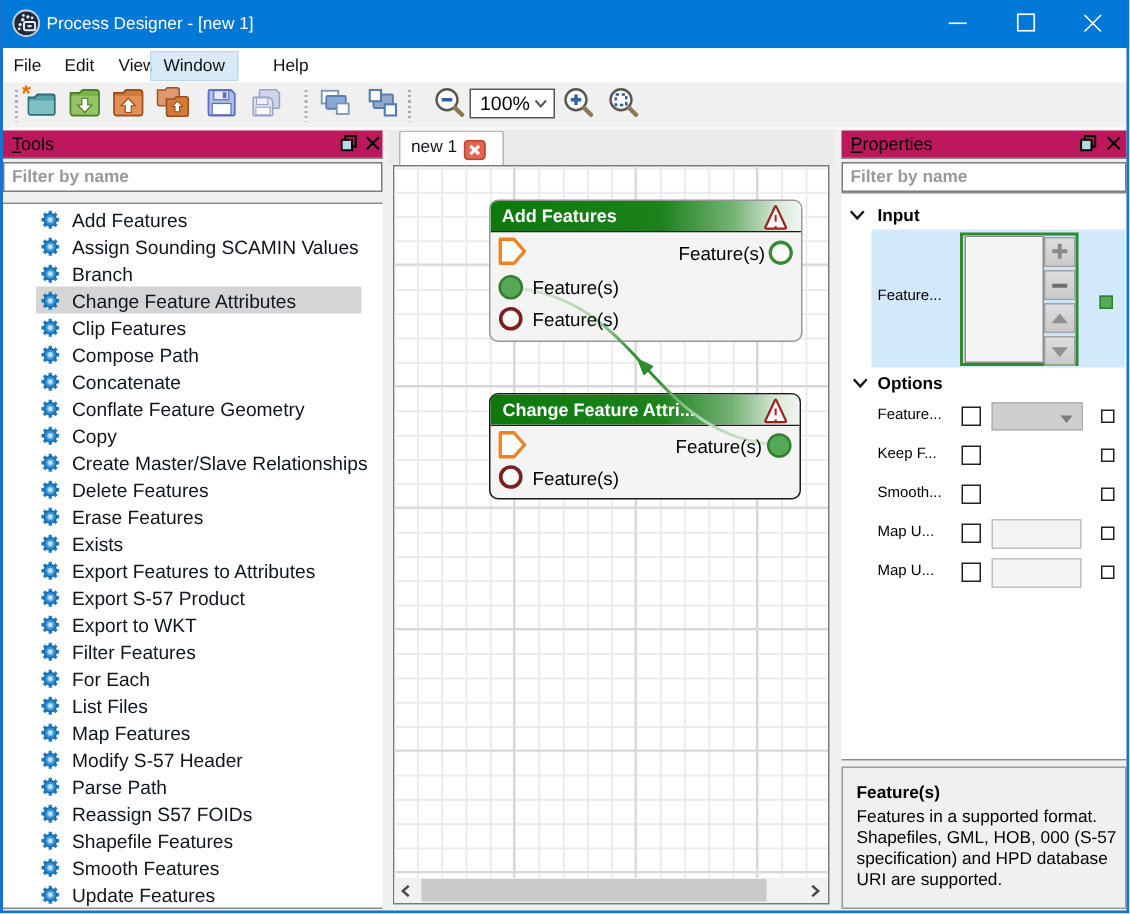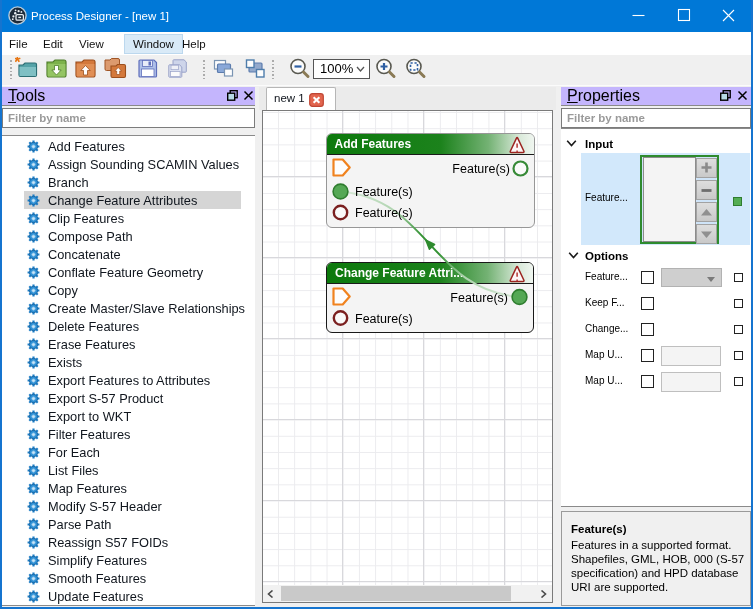--- a/index.html
+++ b/index.html
@@ -14,21 +14,21 @@
 #title-text { left:31px; top:9.5px; color:#fff; font-size:11.5px; }
 
 #menubar { left:0; top:32px; width:753px; height:23px; background:#ffffff; font-size:11.5px; color:#111; }
 .menu-item { position:absolute; top:3px; height:18px; line-height:18px; }
 
 #toolbar { left:0; top:55px; width:753px; height:31px; background:#f0f0f0; }
 .tb-handle { position:absolute; top:5px; width:2px; height:21px;
   background-image:repeating-linear-gradient(to bottom,#ababab 0 1.5px,transparent 1.5px 3.5px); }
 .tb-icon { position:absolute; top:57px; width:23px; height:23px; }
 
-.dock-head { background:#c4b5fd; border-bottom:1px solid #8a8a8a; font-size:16px; color:#000; }
+.dock-head { background:#be185d; border-bottom:1px solid #8a8a8a; font-size:12px; color:#000; }
 .filter { background:#fff; border:1px solid #7c7c7c; font-size:11.5px; color:#9a9a9a;font-weight:bold; }
 
 #tools-list { left:2px; top:135px; width:253px; height:471px; background:#fff; border-top:1px solid #8a8a8a; border-bottom:1px solid #8a8a8a; }
 .trow { position:absolute; left:0; width:253px; height:18px; }
 
 .trow .txt { position:absolute; left:46px; top:2px; font-size:12.8px; color:#10161e; white-space:nowrap; }
 .trow svg { position:absolute; left:25px; top:3px; }
 .hl { position:absolute; left:22px; top:0px; width:217px; height:18px; background:#d5d5d5; }
 
 #tabbar { left:259px; top:87px; width:297px; height:23px; background:#ebebeb; }
@@ -104,21 +104,21 @@
       <path d="M6.5 15.5 H18.5"></path>
       <rect x="52.5" y="9.5" width="11" height="11"></rect>
       <path d="M97 10 L108 21 M108 10 L97 21"></path>
     </g>
   </svg>
 
   <div class="abs" id="menubar">
     <div class="menu-item" style="left:9px;">File</div>
     <div class="menu-item" style="left:43px;">Edit</div>
     <div class="menu-item" style="left:79px;">View</div>
-    <div class="menu-item" style="left:125px; padding:0 8px; background:#d9eaf7; outline:1px solid #bcd8ee;">Window</div>
+    <div class="menu-item" style="left:101px; padding:0 8px; background:#d9eaf7; outline:1px solid #bcd8ee;">Window</div>
     <div class="menu-item" style="left:182px;">Help</div>
   </div>
 
   <div class="abs" id="toolbar"></div>
   <div class="abs" style="left:0; top:84.5px; width:753px; height:1.5px; background:#fbfbfb;"></div>
   <div class="tb-handle" style="left:10px; top:60px;"></div>
   <div class="tb-handle" style="left:203px; top:60px;"></div>
   <div class="tb-handle" style="left:272px; top:60px;"></div>
 
   <svg class="abs tb-icon" style="left:15px;" viewBox="0 0 23 23">
@@ -342,21 +342,21 @@
 <div class="trow" style="top:397px;">
         <svg width="13" height="13" viewBox="0 0 16 16">
           <use href="#gear"></use>
         </svg>
         <div class="txt">Reassign S57 FOIDs</div>
       </div>
 <div class="trow" style="top:415px;">
         <svg width="13" height="13" viewBox="0 0 16 16">
           <use href="#gear"></use>
         </svg>
-        <div class="txt">Simplify Features</div>
+        <div class="txt">Shapefile Features</div>
       </div>
 <div class="trow" style="top:433px;">
         <svg width="13" height="13" viewBox="0 0 16 16">
           <use href="#gear"></use>
         </svg>
         <div class="txt">Smooth Features</div>
       </div>
 <div class="trow" style="top:451px;">
         <svg width="13" height="13" viewBox="0 0 16 16">
           <use href="#gear"></use>
@@ -471,21 +471,21 @@
         </svg>
       </div>
   </div>
   <div class="abs" style="left:732.5px; top:196.5px; width:9px; height:9px; background:#54ad54; border:1px solid #2f7d2f;"></div>
   <svg class="abs" style="left:567.5px; top:251px;" width="11" height="9" viewBox="0 0 11 9">
       <path d="M1.2 1.8 L5.5 6.6 L9.8 1.8" fill="none" stroke="#1a1a1a" stroke-width="1.6"></path>
     </svg>
   <div class="abs plabel" style="left:585px; top:250px; font-weight:bold; font-size:11.5px;">Options</div>
   <div class="abs plabel" style="left:585px; top:271px;">Feature...</div>
   <div class="abs plabel" style="left:585px; top:297px;">Keep F...</div>
-  <div class="abs plabel" style="left:585px; top:323px;">Change...</div>
+  <div class="abs plabel" style="left:585px; top:323px;">Smooth...</div>
   <div class="abs plabel" style="left:585px; top:349px;">Map U...</div>
   <div class="abs plabel" style="left:585px; top:375px;">Map U...</div>
   <div class="abs chk" style="left:641px; top:271px;"></div>
   <div class="abs chk" style="left:641px; top:297px;"></div>
   <div class="abs chk" style="left:641px; top:323px;"></div>
   <div class="abs chk" style="left:641px; top:349px;"></div>
   <div class="abs chk" style="left:641px; top:375px;"></div>
   <div class="abs" style="left:660.5px; top:267.5px; width:61.5px; height:19.5px; background:#cfcfcf; border:1px solid #b2b2b2;">
     <svg style="position:absolute; right:5px; top:7px;" width="10" height="7" viewBox="0 0 10 7">
         <polygon points="1,1 9,1 5,6" fill="#7a7a7a"></polygon>

